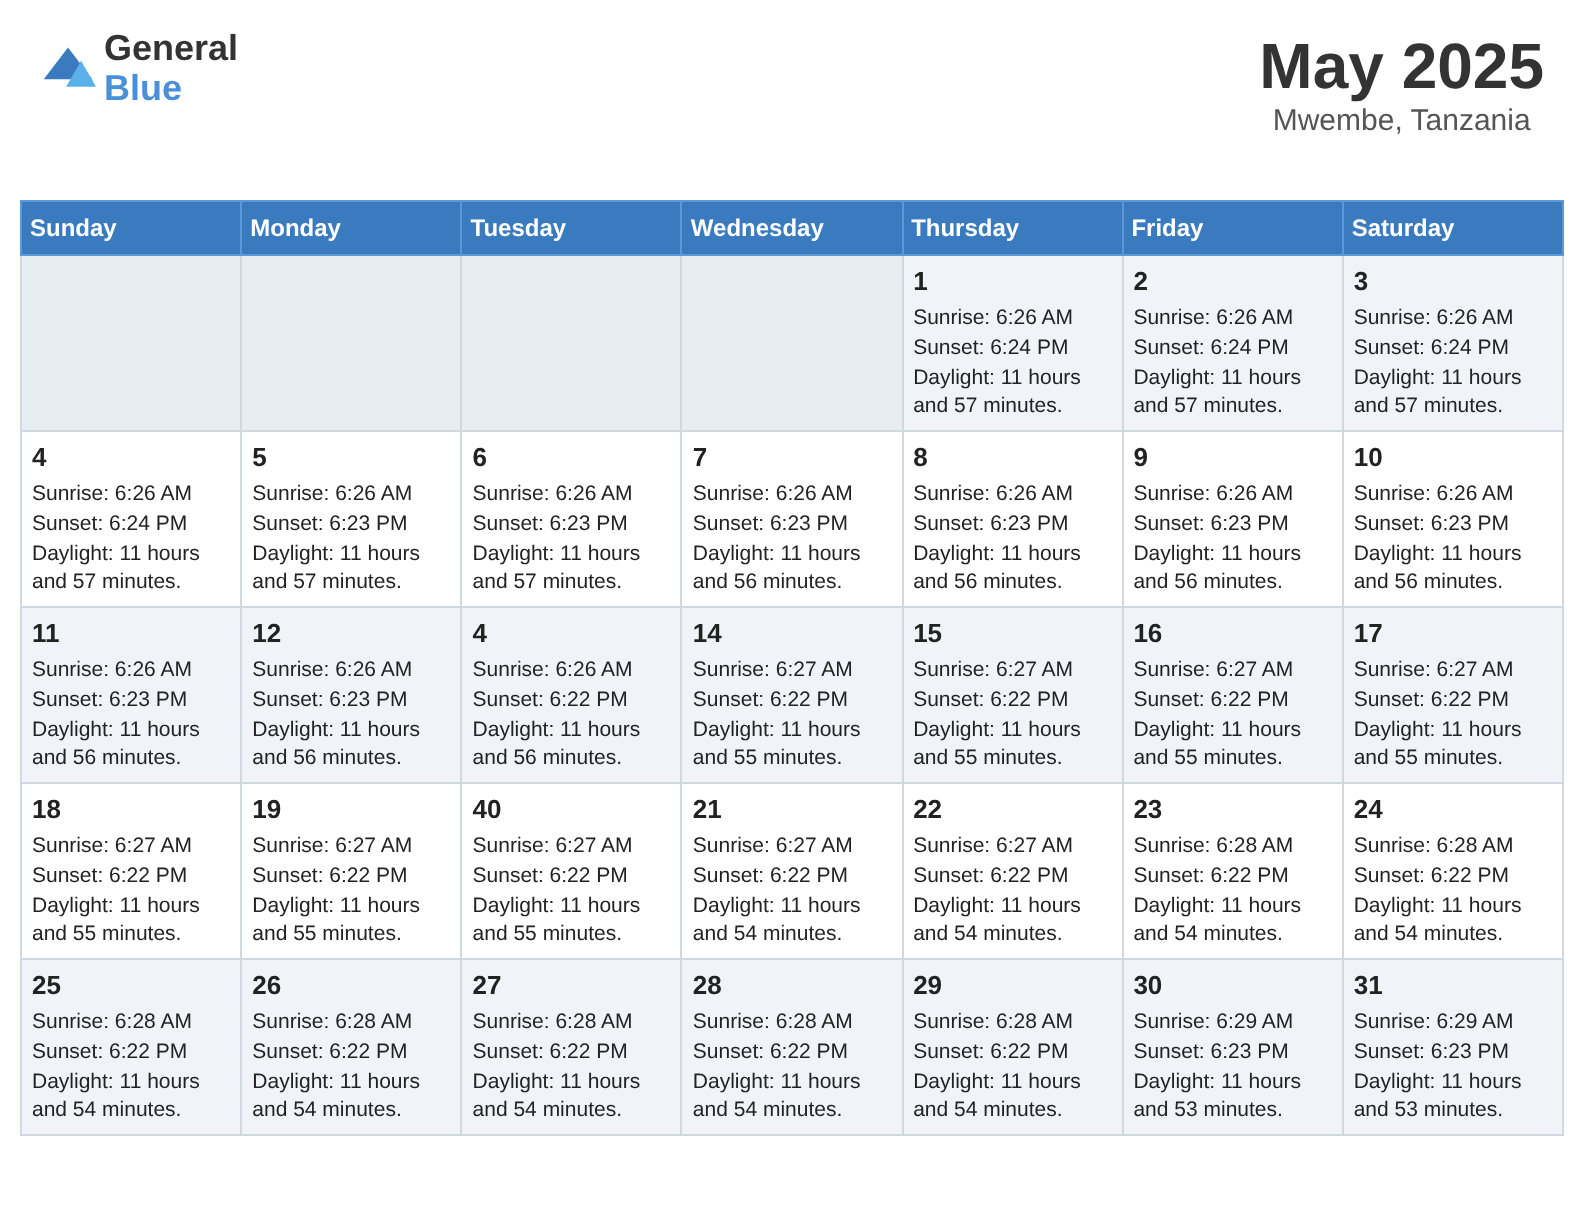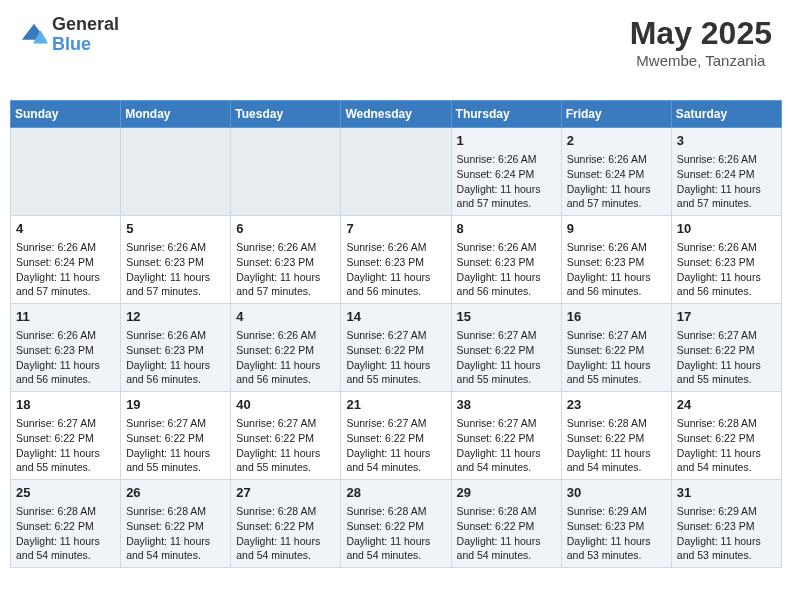--- a/index.html
+++ b/index.html
@@ -277,21 +277,21 @@
             <div>and 55 minutes.</div>
           </td>
           <td>
             <div class="day-num">21</div>
             <div>Sunrise: 6:27 AM</div>
             <div>Sunset: 6:22 PM</div>
             <div>Daylight: 11 hours</div>
             <div>and 54 minutes.</div>
           </td>
           <td>
-            <div class="day-num">38</div>
+            <div class="day-num">22</div>
             <div>Sunrise: 6:27 AM</div>
             <div>Sunset: 6:22 PM</div>
             <div>Daylight: 11 hours</div>
             <div>and 54 minutes.</div>
           </td>
           <td>
             <div class="day-num">23</div>
             <div>Sunrise: 6:28 AM</div>
             <div>Sunset: 6:22 PM</div>
             <div>Daylight: 11 hours</div>

